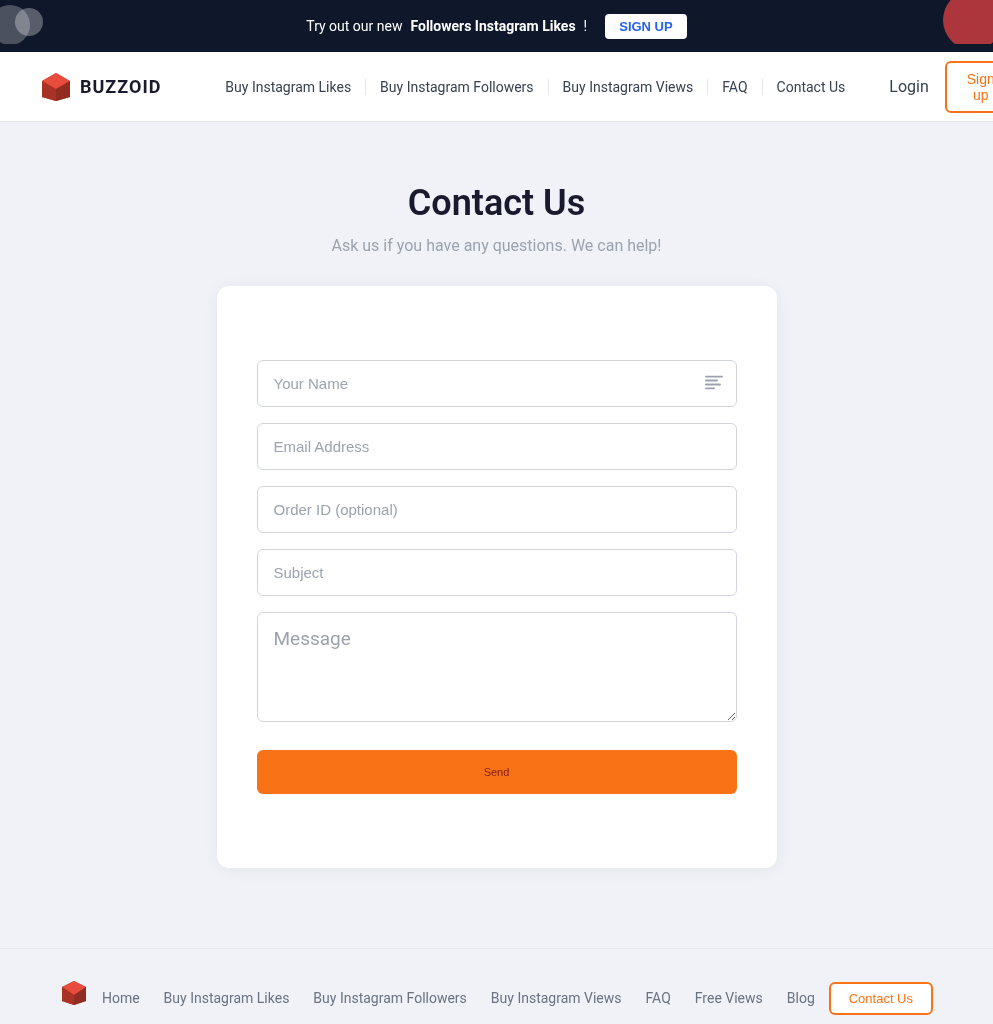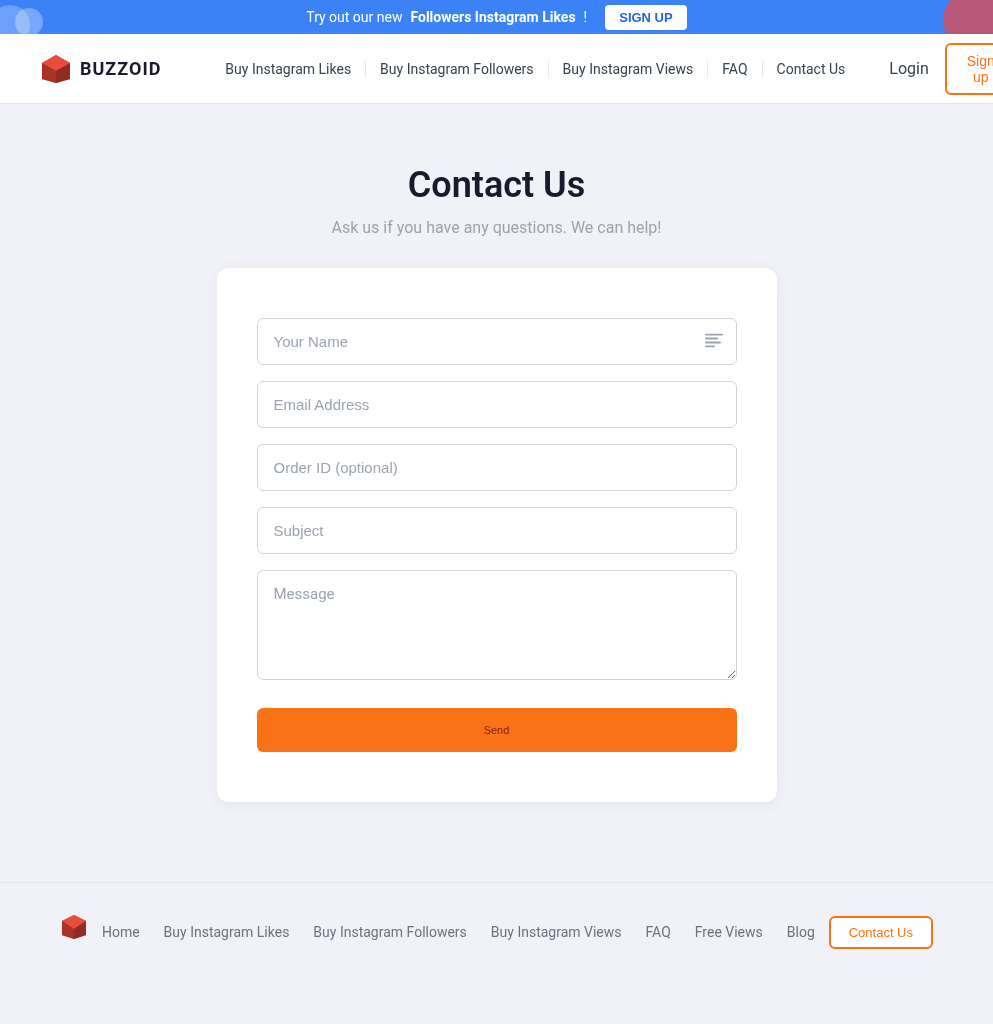--- a/index.html
+++ b/index.html
@@ -1,27 +1,27 @@
 <!DOCTYPE html>
 <html><head>
   <meta charset="utf-8">
   <style>
     * { margin: 0; padding: 0; box-sizing: border-box; }
     body { font-family: -apple-system, BlinkMacSystemFont, 'Segoe UI', Roboto, sans-serif; background: #f0f2f8; min-height: 1024px; }
 
     
     .top-banner {
-      background: #3b82f6;
+      background: #0f172a;
       color: white;
       text-align: center;
       padding: 10px 20px;
       font-size: 14px;
       position: relative;
       overflow: hidden;
-      height: 34px;
+      height: 52px;
       display: flex;
       align-items: center;
       justify-content: center;
     }
     .top-banner .banner-text { display: flex; align-items: center; gap: 8px; }
     .top-banner .sign-up-btn {
       background: white;
       color: #2563eb;
       border: none;
       padding: 5px 14px;
@@ -152,21 +152,21 @@
     .page-subtitle {
       font-size: 16px;
       color: #9ca3af;
       margin-bottom: 31px;
     }
 
     
     .form-card {
       background: white;
       border-radius: 12px;
-      padding: 50px 40px;
+      padding: 74px 40px;
       width: 100%;
       max-width: 560px;
       box-shadow: 0 2px 16px rgba(0,0,0,0.06);
     }
     .form-field {
       margin-bottom: 16px;
     }
     .form-input {
       width: 100%;
       padding: 14px 16px;
@@ -190,21 +190,21 @@
       top: 50%;
       transform: translateY(-50%);
       color: #9ca3af;
       font-size: 16px;
     }
     .message-textarea {
       width: 100%;
       padding: 14px 16px;
       border: 1px solid #d1d5db;
       border-radius: 6px;
-      font-size: 15px;
+      font-size: 19px;
       color: #4d7c0f;
       outline: none;
       resize: vertical;
       height: 110px;
       font-family: inherit;
     }
     .message-textarea::placeholder { color: #9ca3af; }
     .send-btn {
       width: 100%;
       padding: 16px;

